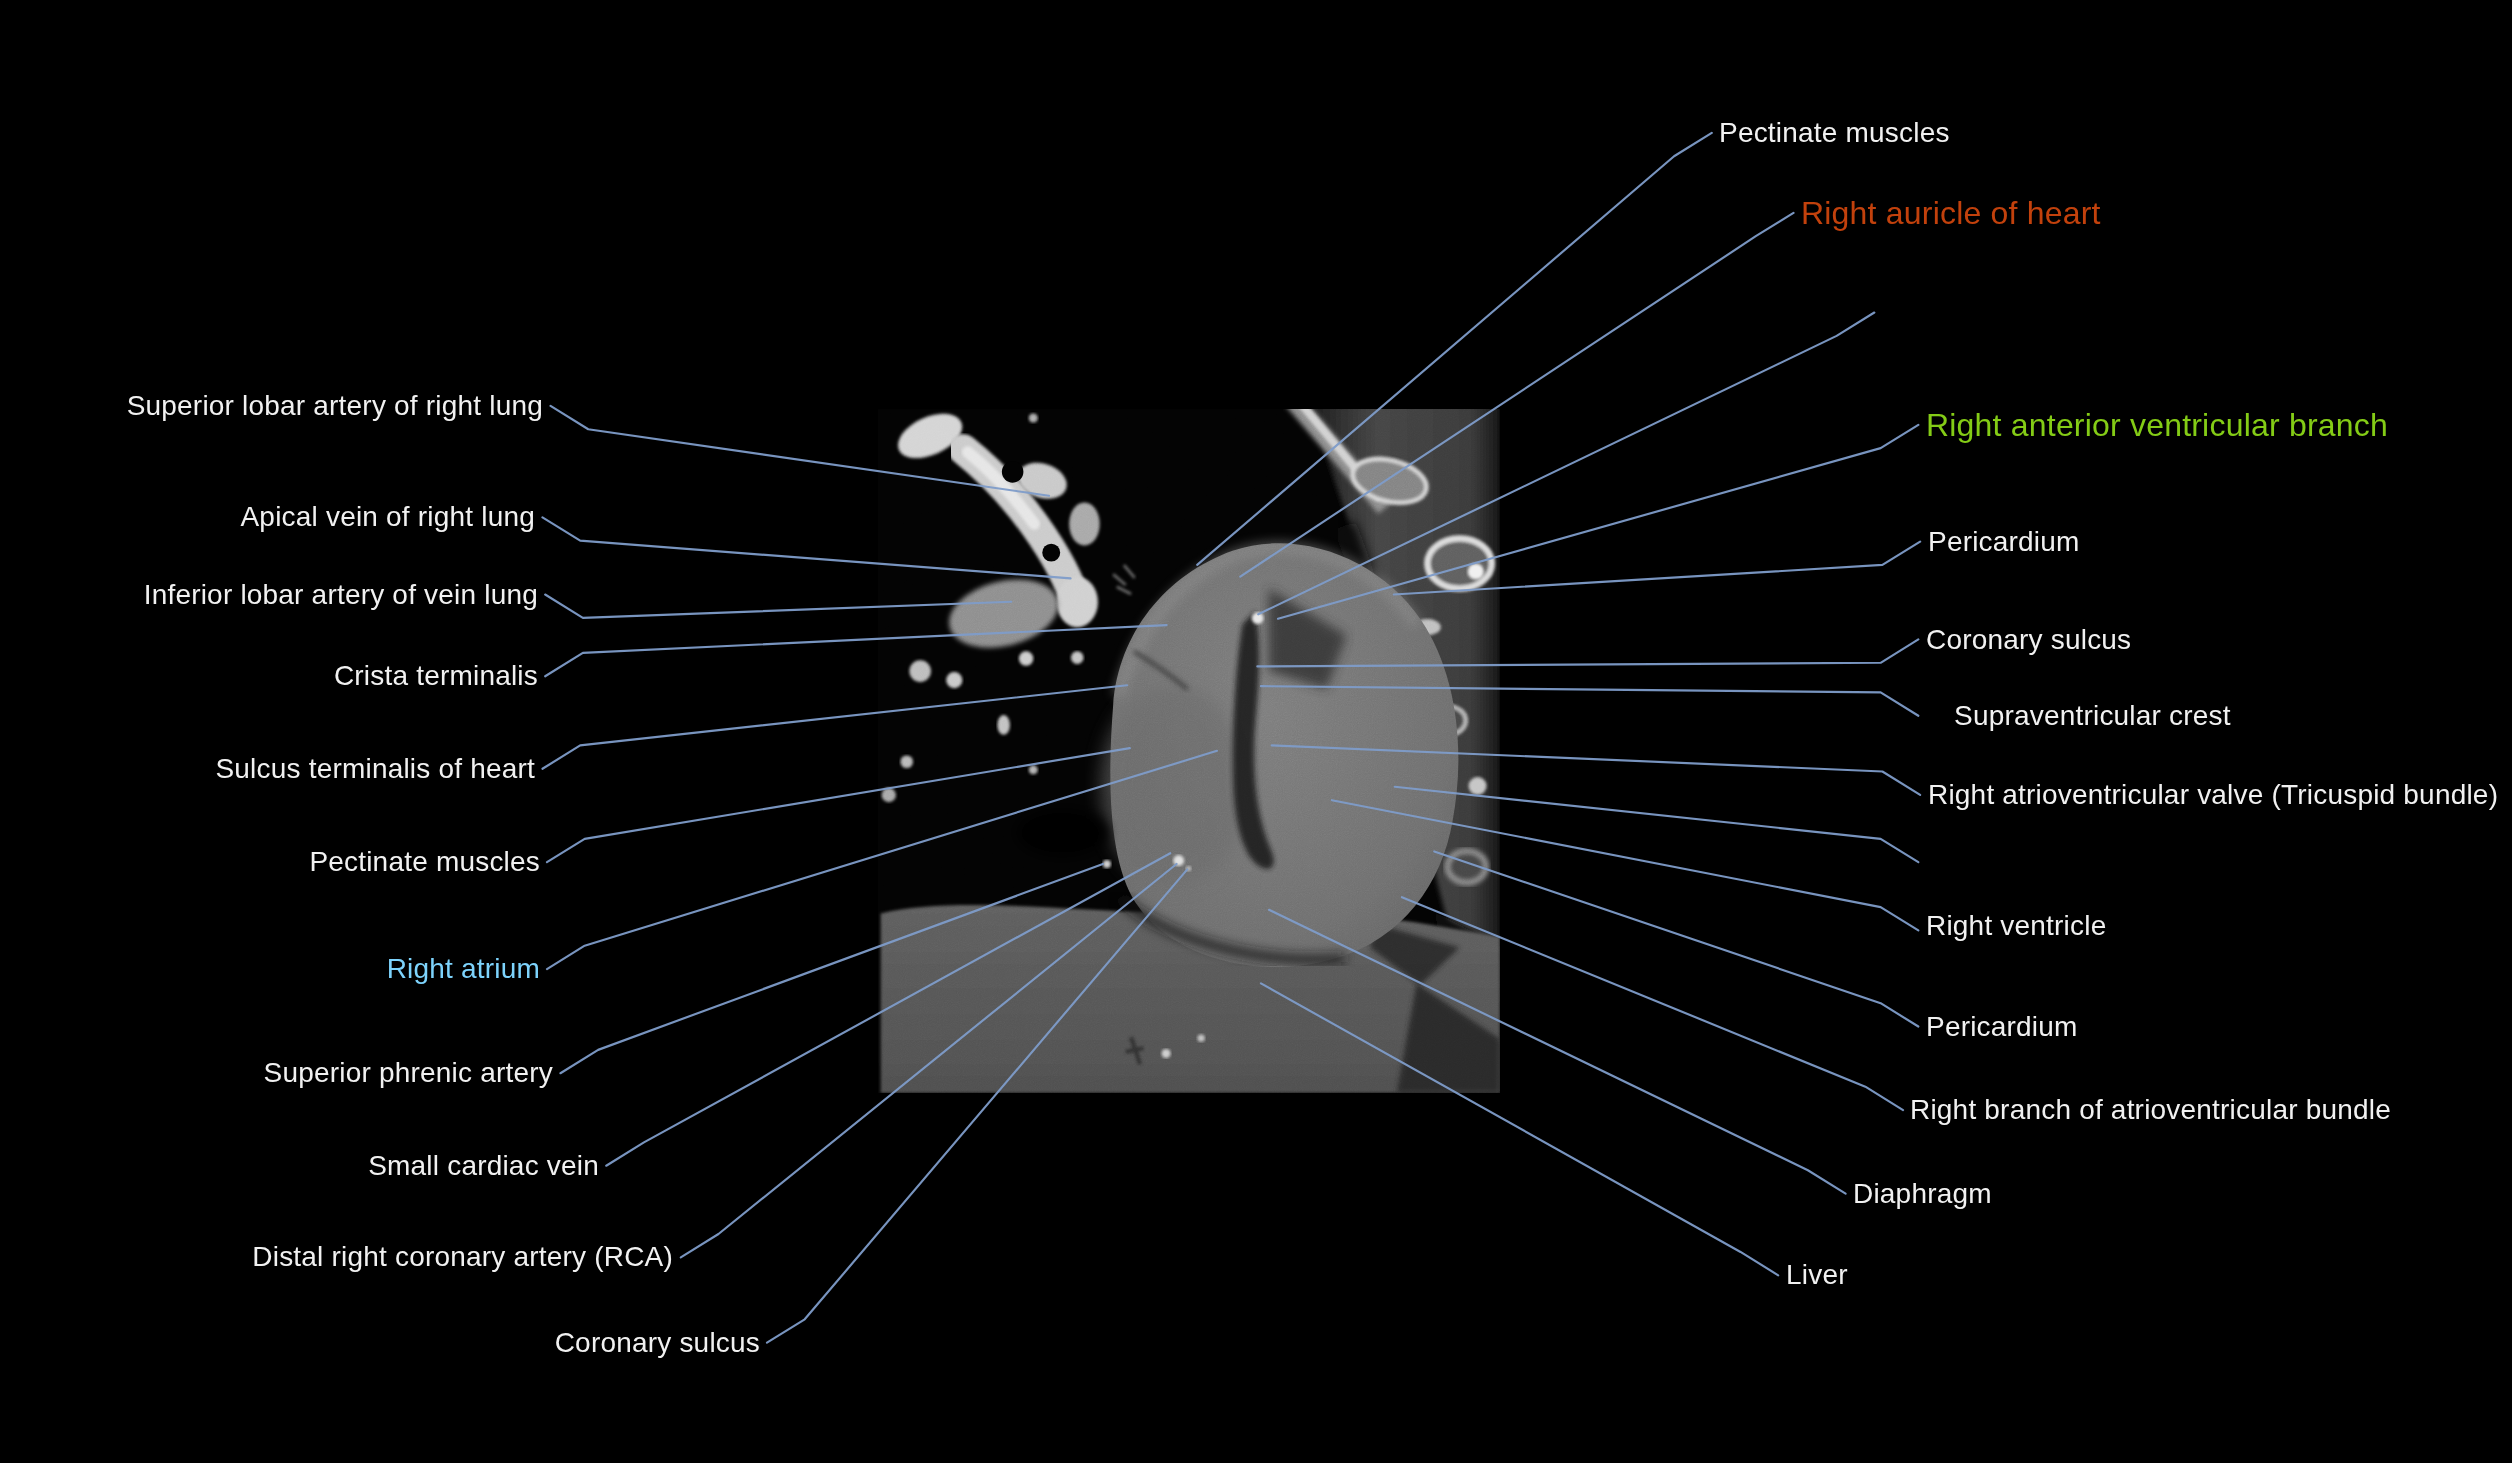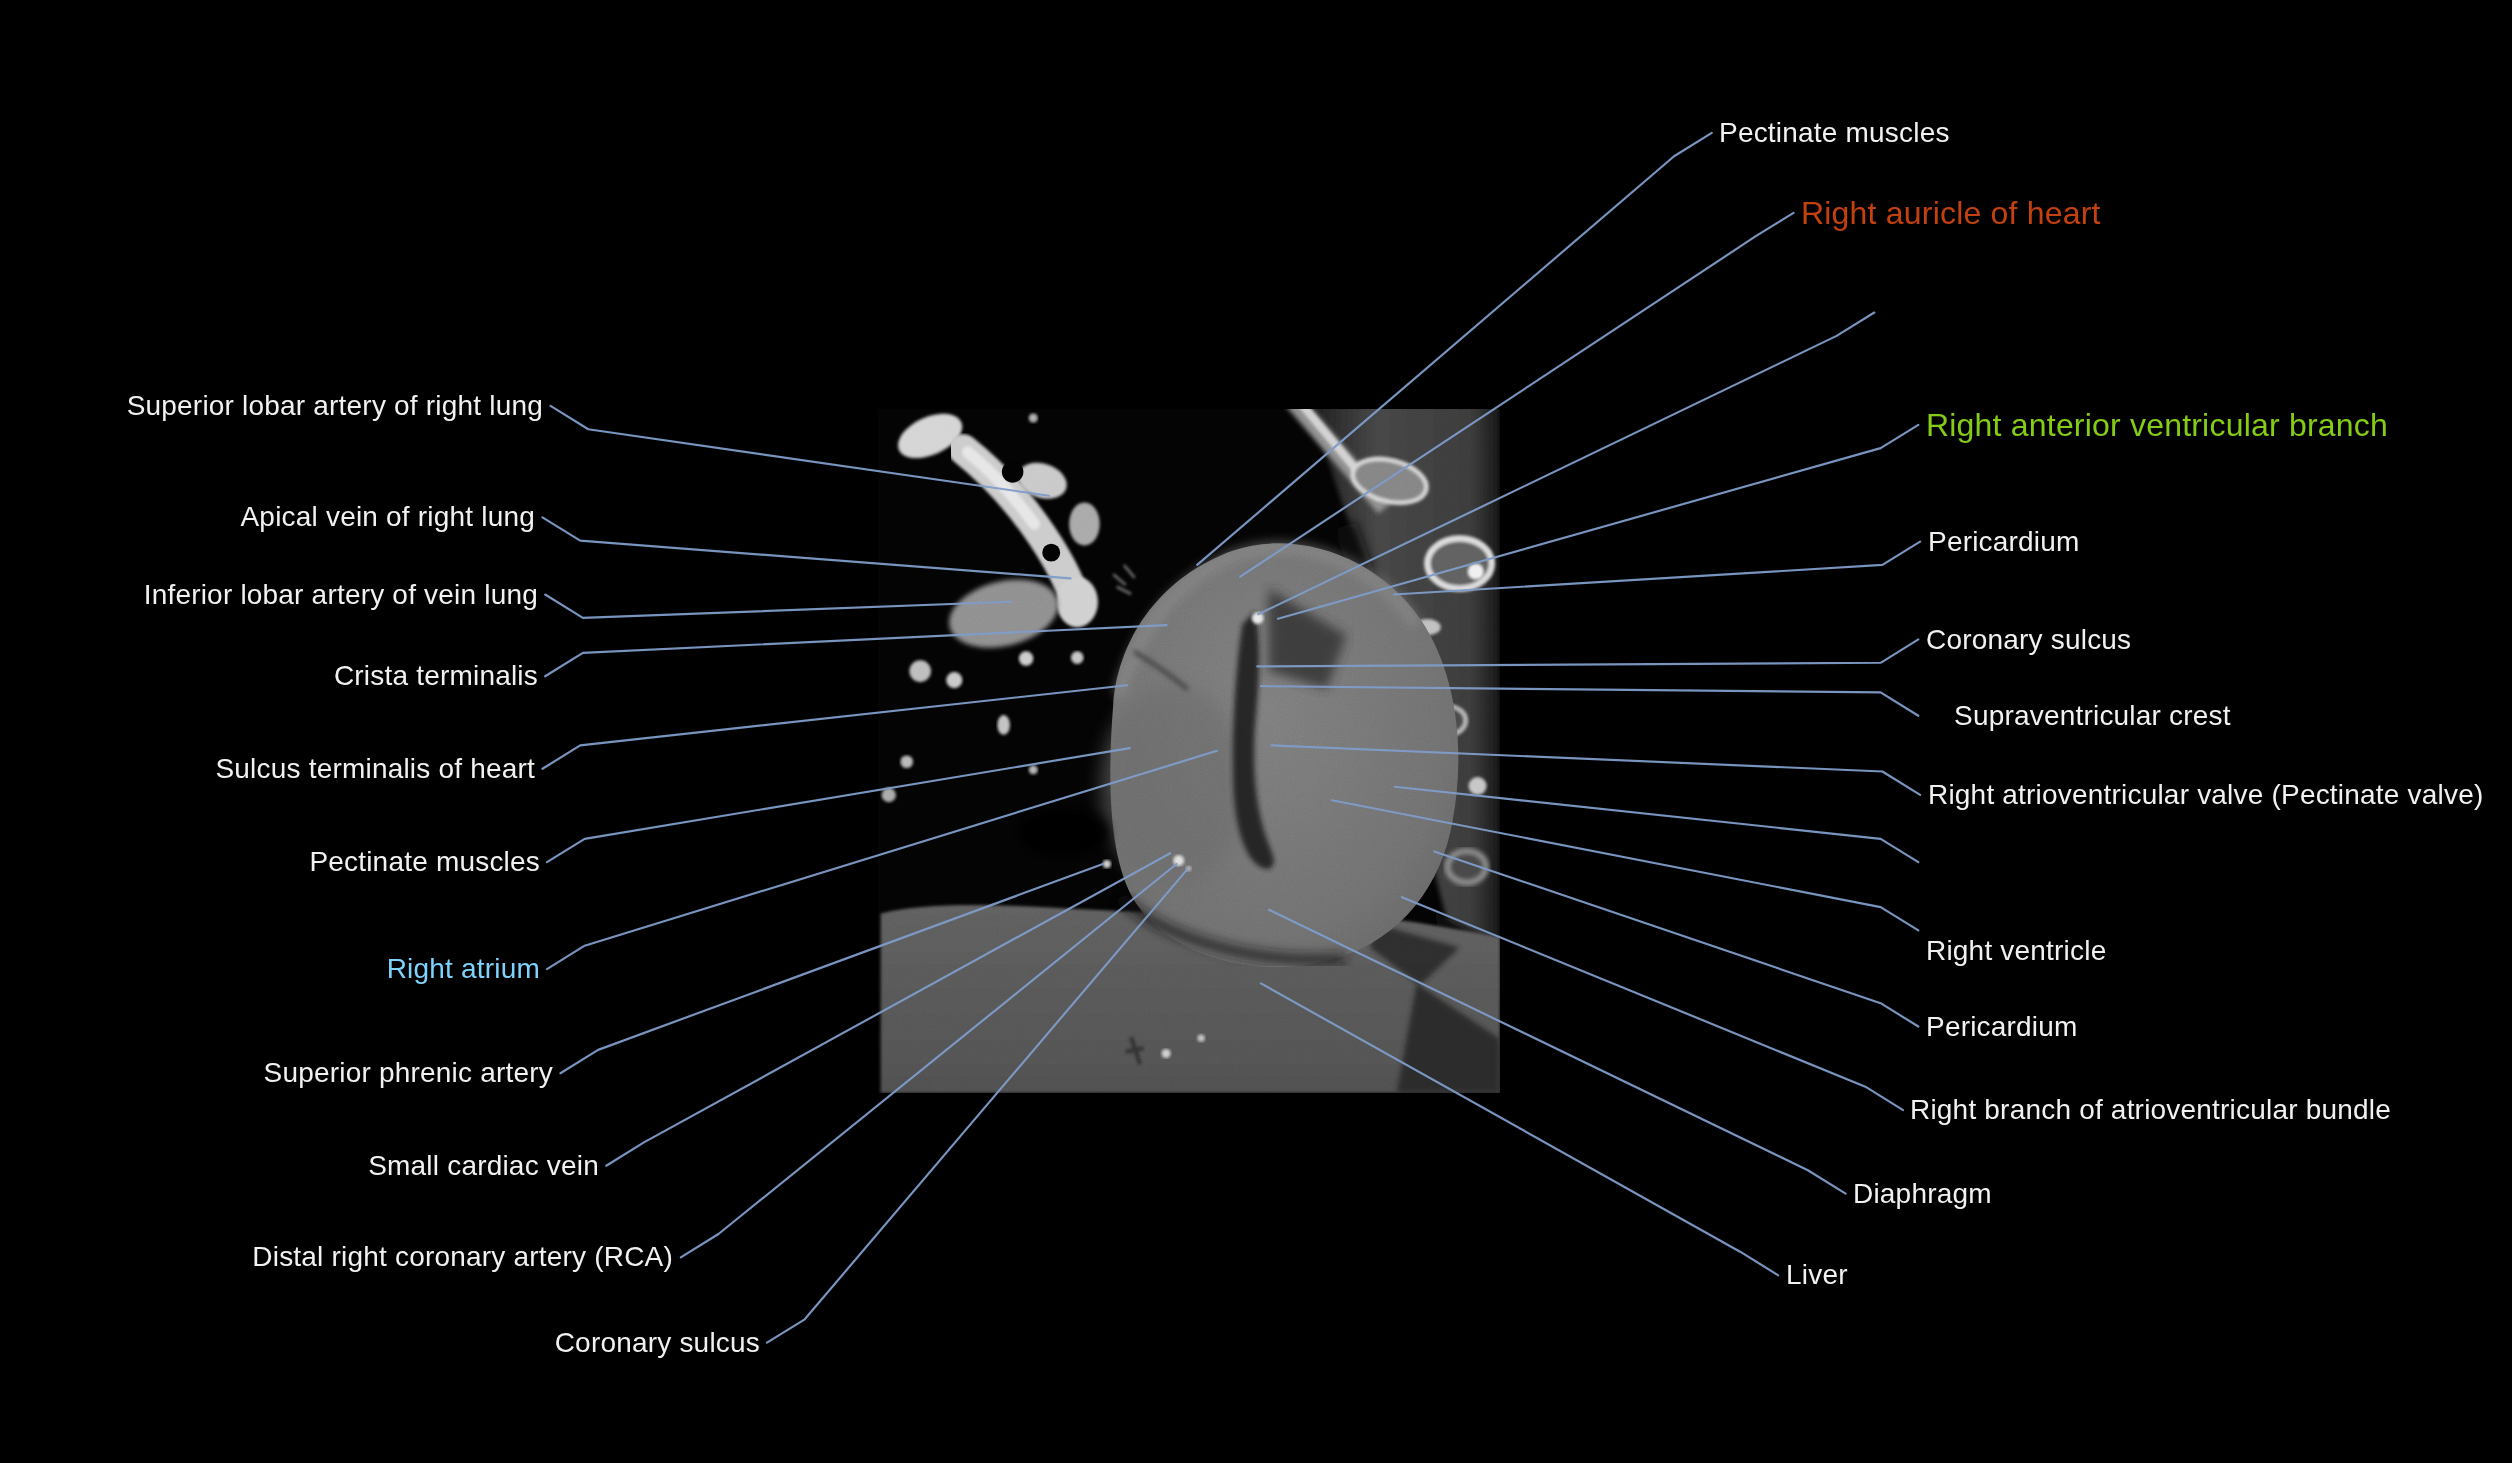--- a/index.html
+++ b/index.html
@@ -176,22 +176,22 @@
       <div class="anatomy-label side-left" style="top: 1073px; right: 1959px; font-size: 28px; color: rgb(241, 241, 241);">Superior phrenic artery</div>
       <div class="anatomy-label side-left" style="top: 1166px; right: 1913px; font-size: 28px; color: rgb(241, 241, 241);">Small cardiac vein</div>
       <div class="anatomy-label side-left" style="top: 1257px; right: 1839px; font-size: 28px; color: rgb(241, 241, 241);">Distal right coronary artery (RCA)</div>
       <div class="anatomy-label side-left" style="top: 1343px; right: 1752px; font-size: 28px; color: rgb(241, 241, 241);">Coronary sulcus</div>
       <div class="anatomy-label side-right" style="top: 133px; left: 1719px; font-size: 28px; color: rgb(241, 241, 241);">Pectinate muscles</div>
       <div class="anatomy-label side-right" style="top: 213px; left: 1801px; font-size: 32px; color: #c2410c;">Right auricle of heart</div>
       <div class="anatomy-label side-right" style="top: 425px; left: 1926px; font-size: 32px; color: #84cc16;">Right anterior ventricular branch</div>
       <div class="anatomy-label side-right" style="top: 542px; left: 1928px; font-size: 28px; color: rgb(241, 241, 241);">Pericardium</div>
       <div class="anatomy-label side-right" style="top: 640px; left: 1926px; font-size: 28px; color: rgb(241, 241, 241);">Coronary sulcus</div>
       <div class="anatomy-label side-right" style="top: 716px; left: 1926px; font-size: 28px; color: rgb(241, 241, 241); margin-left: 28px;">Supraventricular crest</div>
-      <div class="anatomy-label side-right" style="top: 795px; left: 1928px; font-size: 28px; color: rgb(241, 241, 241);">Right atrioventricular valve (Pectinate valve)</div>
-      <div class="anatomy-label side-right" style="top: 951px; left: 1926px; font-size: 28px; color: rgb(241, 241, 241);">Right ventricle</div>
+      <div class="anatomy-label side-right" style="top: 795px; left: 1928px; font-size: 28px; color: rgb(241, 241, 241);">Right atrioventricular valve (Tricuspid bundle)</div>
+      <div class="anatomy-label side-right" style="top: 926px; left: 1926px; font-size: 28px; color: rgb(241, 241, 241);">Right ventricle</div>
       <div class="anatomy-label side-right" style="top: 1027px; left: 1926px; font-size: 28px; color: rgb(241, 241, 241);">Pericardium</div>
       <div class="anatomy-label side-right" style="top: 1110px; left: 1910px; font-size: 28px; color: rgb(241, 241, 241);">Right branch of atrioventricular bundle</div>
       <div class="anatomy-label side-right" style="top: 1194px; left: 1853px; font-size: 28px; color: rgb(241, 241, 241);">Diaphragm</div>
       <div class="anatomy-label side-right" style="top: 1275px; left: 1786px; font-size: 28px; color: rgb(241, 241, 241);">Liver</div>
     </div>
 
 </div>
 
 
 </body></html>

